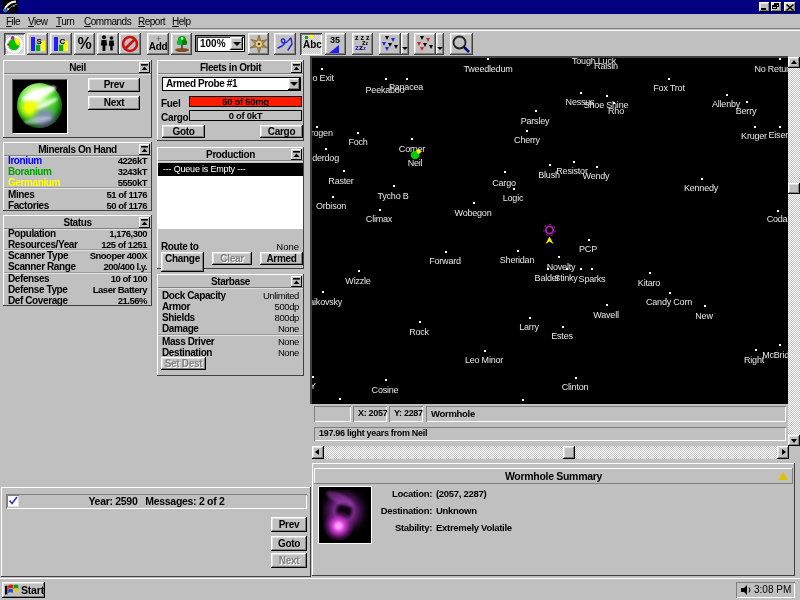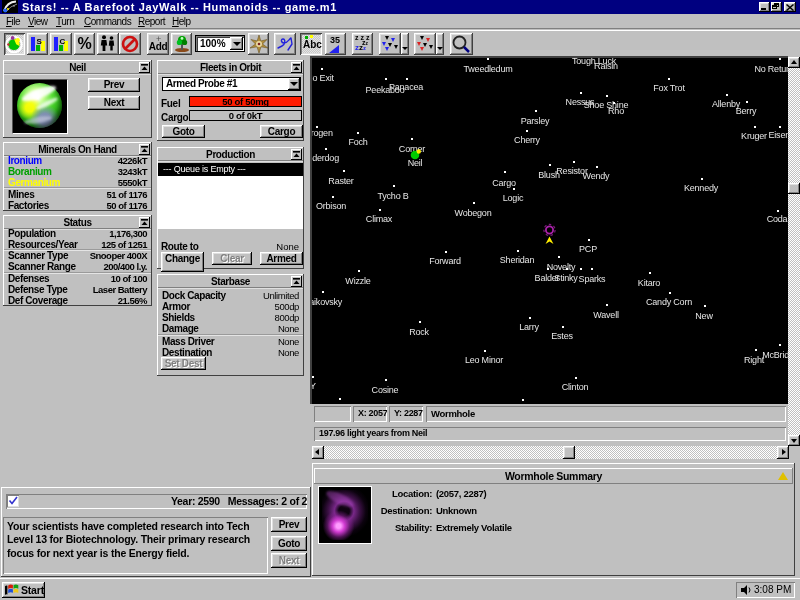--- a/index.html
+++ b/index.html
@@ -31,21 +31,20 @@
 <body>
 <div class="abs" style="left:0;top:0;width:800px;height:14px;background:#000080">
 <div class="abs" style="left:2px;top:0px"><svg width="16" height="13" viewBox="0 0 16 13">
         <rect width="16" height="13" fill="#000"></rect>
 <path d="M2 11 Q5 2 14 1.5" fill="none" stroke="#eee" stroke-width="2"></path>
 <path d="M4 12 Q8 6 15 4" fill="none" stroke="#888" stroke-width="1"></path>
 <circle cx="3.2" cy="10.5" r="1.9" fill="#2266ff"></circle>
         <circle cx="6" cy="9" r="1.1" fill="#ffee00"></circle>
 <circle cx="12" cy="6" r="0.7" fill="#ccc"></circle>
       </svg></div>
-<div class="abs" style="left:22px;top:1px;color:#fff;font-weight:bold;font-size:11px;letter-spacing:0.65px">Stars! -- A Barefoot JayWalk -- Humanoids -- game.m1</div>
 <div class="abs btn" style="left:759px;top:2px;width:11px;height:10px">
       <div style="position:absolute;left:2px;bottom:2px;width:5px;height:2px;background:#000"></div>
     </div>
 <div class="abs btn" style="left:771px;top:2px;width:11px;height:10px">
 <div style="position:absolute;left:3px;top:1px;width:5px;height:4px;border:1px solid #000;border-top-width:2px"></div>
 <div style="position:absolute;left:1px;top:3px;width:5px;height:4px;border:1px solid #000;border-top-width:2px;background:#c0c0c0"></div>
     </div>
 <div class="abs btn" style="left:784px;top:2px;width:12px;height:10px"><svg width="8" height="7" style="margin-top:1px" viewBox="0 0 8 7">
         <path d="M1 0 L4 2.6 L7 0 L8 1 L5 3.5 L8 6 L7 7 L4 4.4 L1 7 L0 6 L3 3.5 L0 1 Z" fill="#000"></path>
       </svg></div>
@@ -494,27 +493,26 @@
 <div style="position:absolute;left:6px;top:7px;width:30px;height:10px;border-radius:50%;background:rgba(170,70,190,.45);transform:rotate(26deg);filter:blur(1.2px)"></div>
 </div>
 <div class="abs b sumt" style="left:60px;top:25px;width:60px;text-align:right">Location:</div>
     <div class="abs b sumt" style="left:124px;top:25px">(2057, 2287)</div>
 <div class="abs b sumt" style="left:60px;top:42px;width:60px;text-align:right">Destination:</div>
     <div class="abs b sumt" style="left:124px;top:42px">Unknown</div>
 <div class="abs b sumt" style="left:60px;top:59px;width:60px;text-align:right">Stability:</div>
     <div class="abs b sumt" style="left:124px;top:59px">Extremely Volatile</div>
 </div>
 <div class="abs panel" style="left:1px;top:487px;width:310px;height:90px">
-<div class="abs sunken" style="left:5px;top:7px;width:301px;height:15px;text-align:right;font-weight:bold;font-size:10.5px;letter-spacing:-0.3px;line-height:15px">Year: 2590&nbsp;&nbsp; Messages: 2 of 2</div>
+<div class="abs sunken" style="left:5px;top:7px;width:301px;height:15px;text-align:center;font-weight:bold;font-size:10.5px;letter-spacing:-0.3px;line-height:15px">Year: 2590&nbsp;&nbsp; Messages: 2 of 2</div>
 <div class="abs" style="left:6px;top:8px;width:12px;height:12px;background:#fff;box-shadow:inset 1px 1px 0 #808080,inset -1px -1px 0 #dfdfdf">
 <svg width="10" height="10" style="display:block;margin:1px 0 0 1px" viewBox="0 0 10 10">
         <path d="M1.5 4.5 L4 7.5 L9 1" fill="none" stroke="#3333cc" stroke-width="1.6"></path>
       </svg>
 </div>
-<div class="abs sunken b" style="left:2px;top:30px;width:265px;height:57px;padding:3px 0 0 4px;font-size:10.5px;letter-spacing:-0.2px;line-height:13.4px">Your scientists have completed research into Tech<br>Level 13 for Biotechnology. Their primary research<br>focus for next year is the Energy field.</div>
 <div class="abs btn" style="left:270px;top:30px;width:36px;height:15px;line-height:15px">Prev</div>
 <div class="abs btn" style="left:270px;top:49px;width:36px;height:15px;line-height:15px">Goto</div>
 <div class="abs btn dis" style="left:270px;top:66px;width:36px;height:15px;line-height:15px">Next</div>
 </div>
 <div class="abs" style="left:0;top:578px;width:800px;height:22px;background:#c0c0c0;border-top:1px solid #fff">
 <div class="abs btn" style="left:2px;top:3px;width:43px;height:16px;text-align:left">
 <span style="position:absolute;left:2px;top:1px"><svg width="15" height="13" viewBox="0 0 15 13">
 <path d="M1 3.2 Q2.2 2 3.4 2.8 L3.4 11.6 Q2.2 10.8 1 12 Z" fill="#000"></path>
 <path d="M4.2 2.4 Q6.6 0.9 8.9 2.1 L8.9 5.6 Q6.6 4.4 4.2 5.9 Z" fill="#d81e05"></path>
 <path d="M9.5 2.2 Q11.9 1 14.3 2.2 L14.3 5.7 Q11.9 4.5 9.5 5.7 Z" fill="#12a212"></path>

